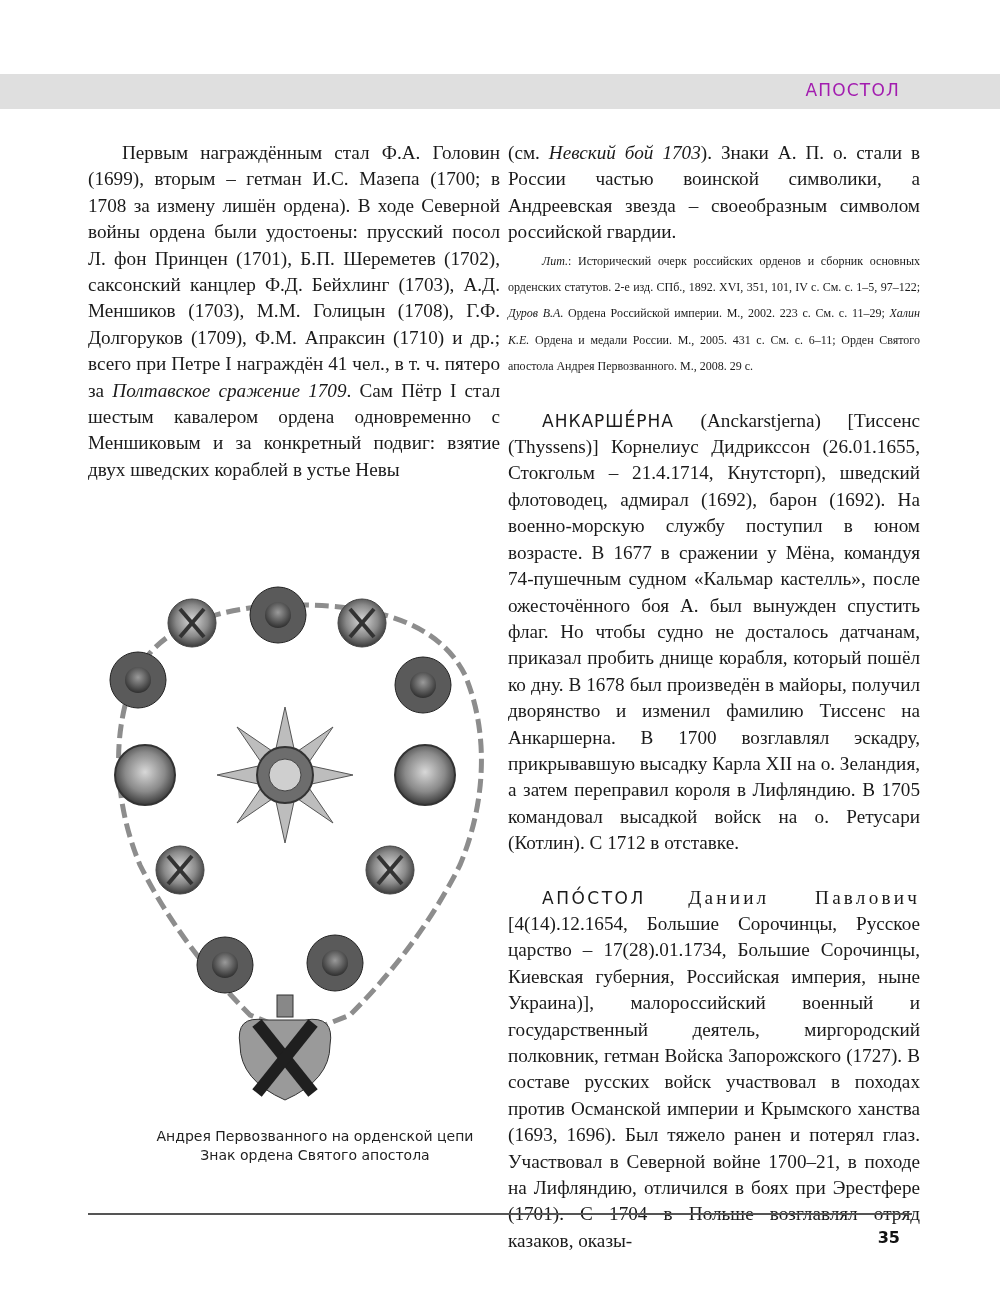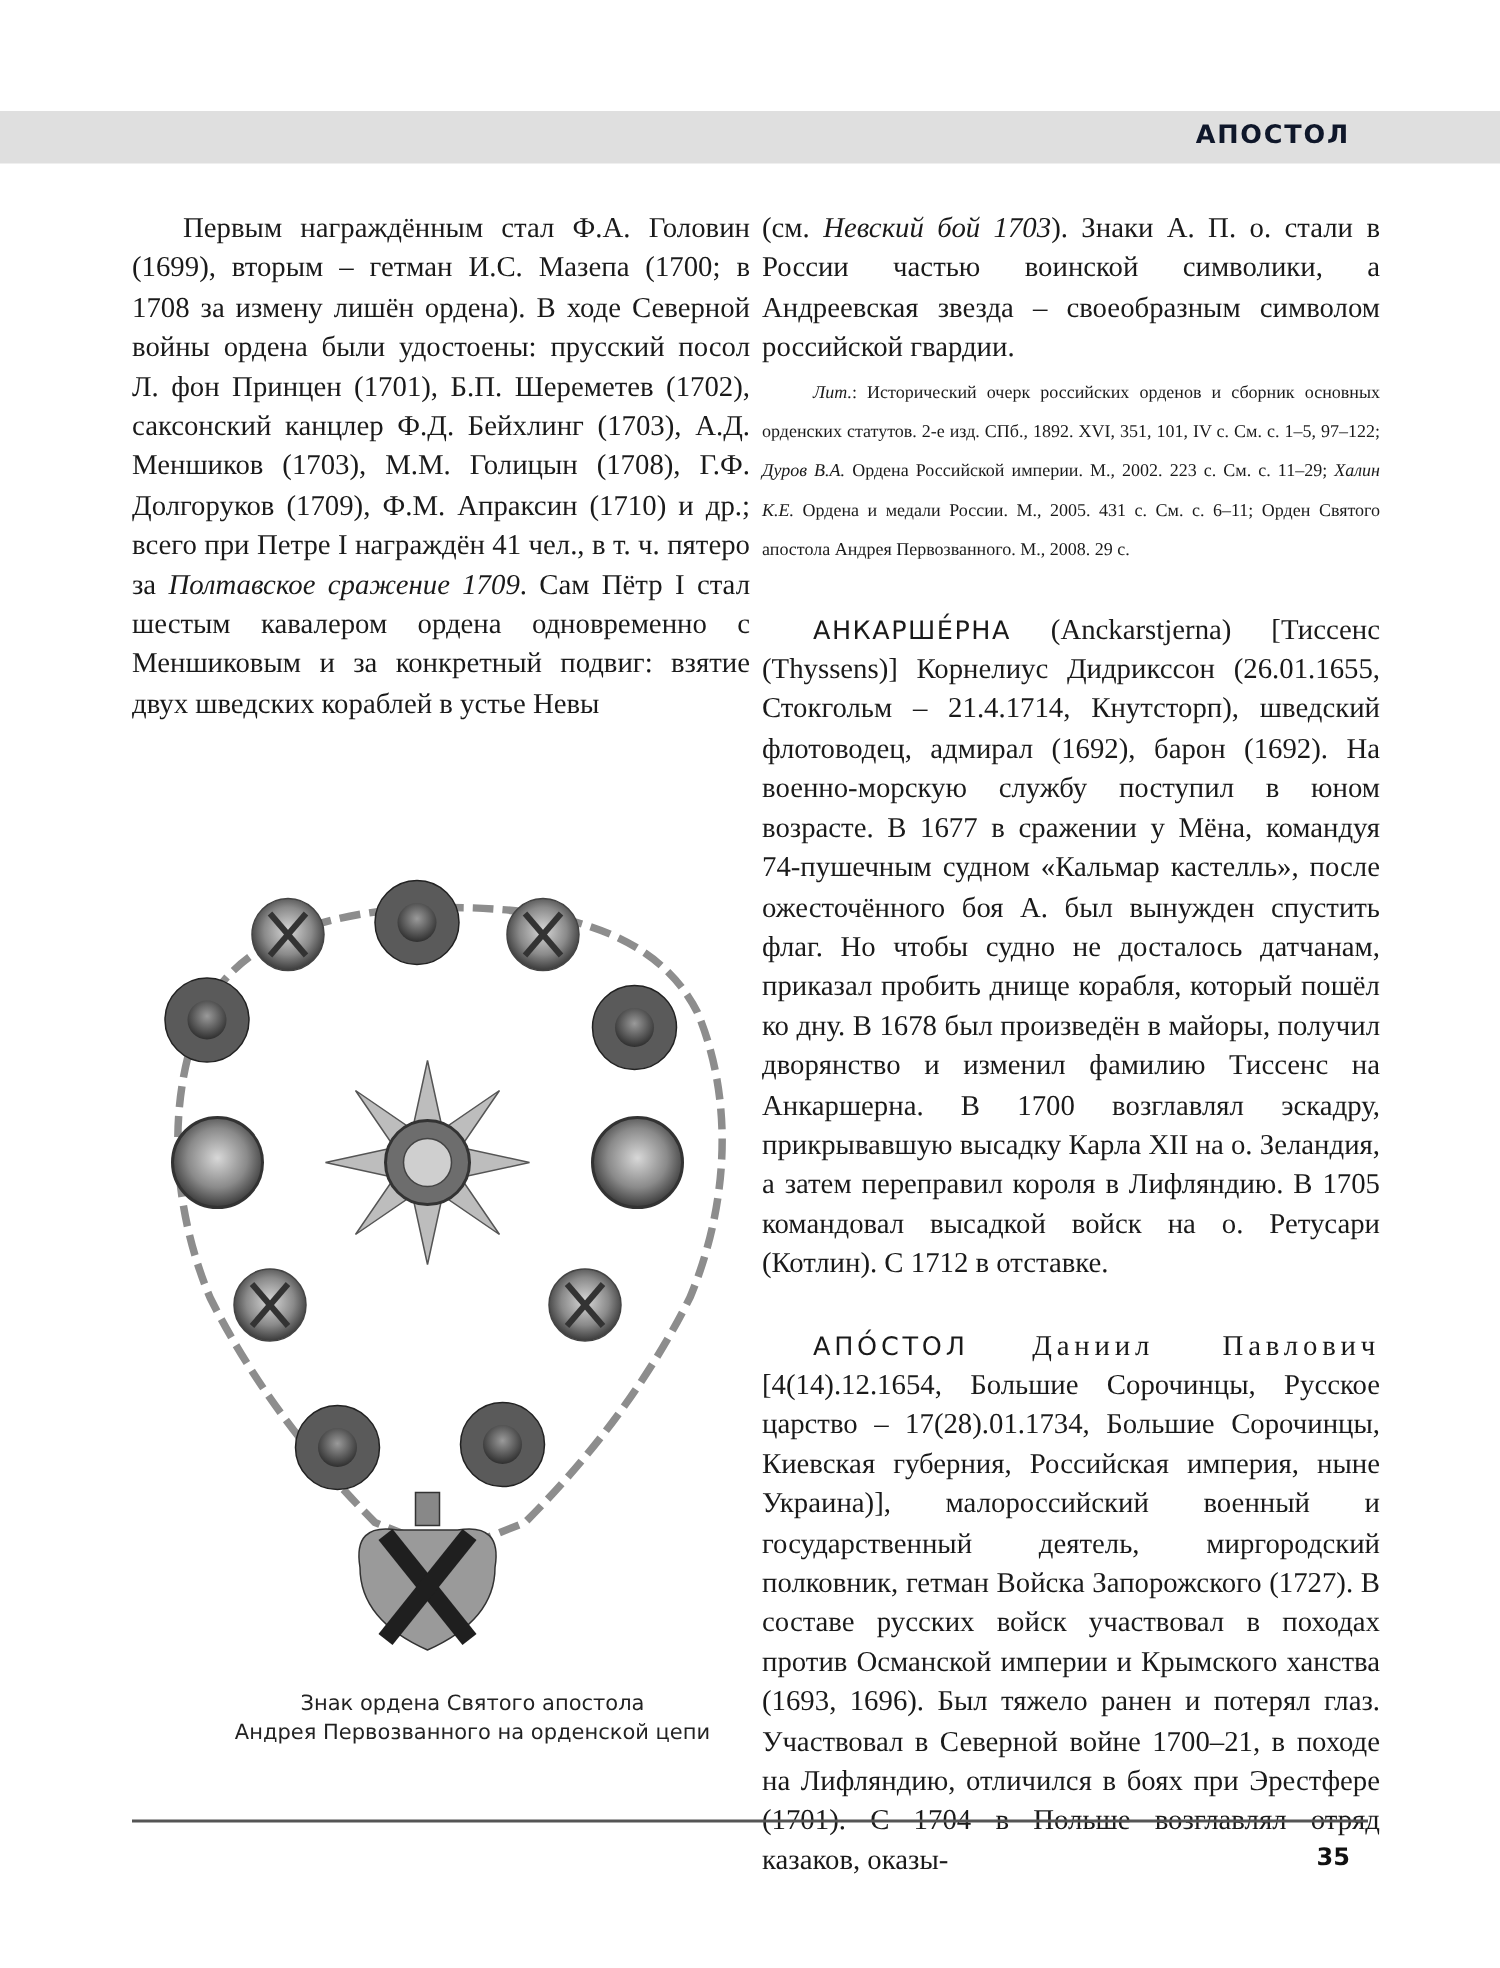--- a/index.html
+++ b/index.html
@@ -1,18 +1,18 @@
 <!DOCTYPE html>
 <html><head>
 <meta charset="utf-8">
 <style>
   html, body { margin: 0; padding: 0; background: #ffffff; }
   body { width: 1000px; height: 1312px; position: relative; overflow: hidden; color: #1a1a1a; }
   .header-band { position: absolute; left: 0; top: 74px; width: 1000px; height: 35px; background: #dfdfdf; }
-  .running-head { position: absolute; right: 100px; top: 80px; font-family: "DejaVu Sans", sans-serif; font-weight: bold; font-size: 17px; letter-spacing: 1.2px; color: #0f172a; text-align: right; }
+  .running-head { position: absolute; right: 100px; top: 80px; font-family: "DejaVu Sans", sans-serif; font-weight: normal; font-size: 17px; letter-spacing: 1.2px; color: #a21caf; text-align: right; }
   .col { position: absolute; top: 140px; width: 412px; font-family: "Liberation Serif", "DejaVu Serif", serif; font-size: 19.2px; line-height: 26.4px; text-align: justify; }
   .col-left { left: 88px; }
   .col-right { left: 508px; }
   .col p { margin: 0; }
   .indent { text-indent: 34px; }
   .lit { font-size: 12px; line-height: 26.4px; }
   .lit-block { margin-top: 2px !important; }
   .entry { margin-top: 28px !important; }
   .headword { font-family: "DejaVu Sans", sans-serif; font-weight: normal; font-size: 17px; letter-spacing: 1px; }
   .headword-wide { letter-spacing: 2.5px; }
@@ -91,22 +91,22 @@
 
   <g transform="translate(185,470)">
     <path d="M-45,-10 Q-50,-40 -20,-35 L20,-35 Q50,-40 45,-10 Q45,25 0,45 Q-45,25 -45,-10 Z" fill="#9a9a9a" stroke="#333" stroke-width="1"></path>
     <line x1="-28" y1="-32" x2="28" y2="38" stroke="#1f1f1f" stroke-width="12"></line>
     <line x1="28" y1="-32" x2="-28" y2="38" stroke="#1f1f1f" stroke-width="12"></line>
     <rect x="-8" y="-60" width="16" height="22" fill="#888" stroke="#333"></rect>
   </g>
 </svg>
 
 <div class="caption">
+  <div>Андрея Первозванного на орденской цепи</div>
   <div>Знак ордена Святого апостола</div>
-  <div>Андрея Первозванного на орденской цепи</div>
 </div>
 
 <div class="col col-right">
   <p><span>(см. </span><i>Невский бой 1703</i><span>). Знаки А. П. о. стали в России частью воинской символики, а Андреевская звезда – своеобразным символом российской гвардии.</span></p>
   <p class="indent lit lit-block"><i>Лит.</i><span>: Исторический очерк российских орденов и сборник основных орденских статутов. 2-е изд. СПб., 1892. XVI, 351, 101, IV с. См. с. 1–5, 97–122; </span><i>Дуров В.А.</i><span> Ордена Российской империи. М., 2002. 223 с. См. с. 11–29; </span><i>Халин К.Е.</i><span> Ордена и медали России. М., 2005. 431 с. См. с. 6–11; Орден Святого апостола Андрея Первозванного. М., 2008. 29 с.</span></p>
   <p class="indent entry"><span class="headword">АНКАРШЕ́РНА</span><span> (Anckarstjerna) [Тиссенс (Thyssens)] Корнелиус Дидрикссон (26.01.1655, Стокгольм – 21.4.1714, Кнутсторп), шведский флотоводец, адмирал (1692), барон (1692). На военно-морскую службу поступил в юном возрасте. В 1677 в сражении у Мёна, командуя 74-пушечным судном «Кальмар кастелль», после ожесточённого боя А. был вынужден спустить флаг. Но чтобы судно не досталось датчанам, приказал пробить днище корабля, который пошёл ко дну. В 1678 был произведён в майоры, получил дворянство и изменил фамилию Тиссенс на Анкаршерна. В 1700 возглавлял эскадру, прикрывавшую высадку Карла XII на о. Зеландия, а затем переправил короля в Лифляндию. В 1705 командовал высадкой войск на о. Ретусари (Котлин). С 1712 в отставке.</span></p>
   <p class="indent entry"><span class="headword headword-wide">АПО́СТОЛ</span> <span class="spaced">Даниил Павлович</span><span> [4(14).12.1654, Большие Сорочинцы, Русское царство – 17(28).01.1734, Большие Сорочинцы, Киевская губерния, Российская империя, ныне Украина)], малороссийский военный и государственный деятель, миргородский полковник, гетман Войска Запорожского (1727). В составе русских войск участвовал в походах против Османской империи и Крымского ханства (1693, 1696). Был тяжело ранен и потерял глаз. Участвовал в Северной войне 1700–21, в походе на Лифляндию, отличился в боях при Эрестфере (1701). С 1704 в Польше возглавлял отряд казаков, оказы-</span></p>
 </div>
 
 <div class="rule"></div>

